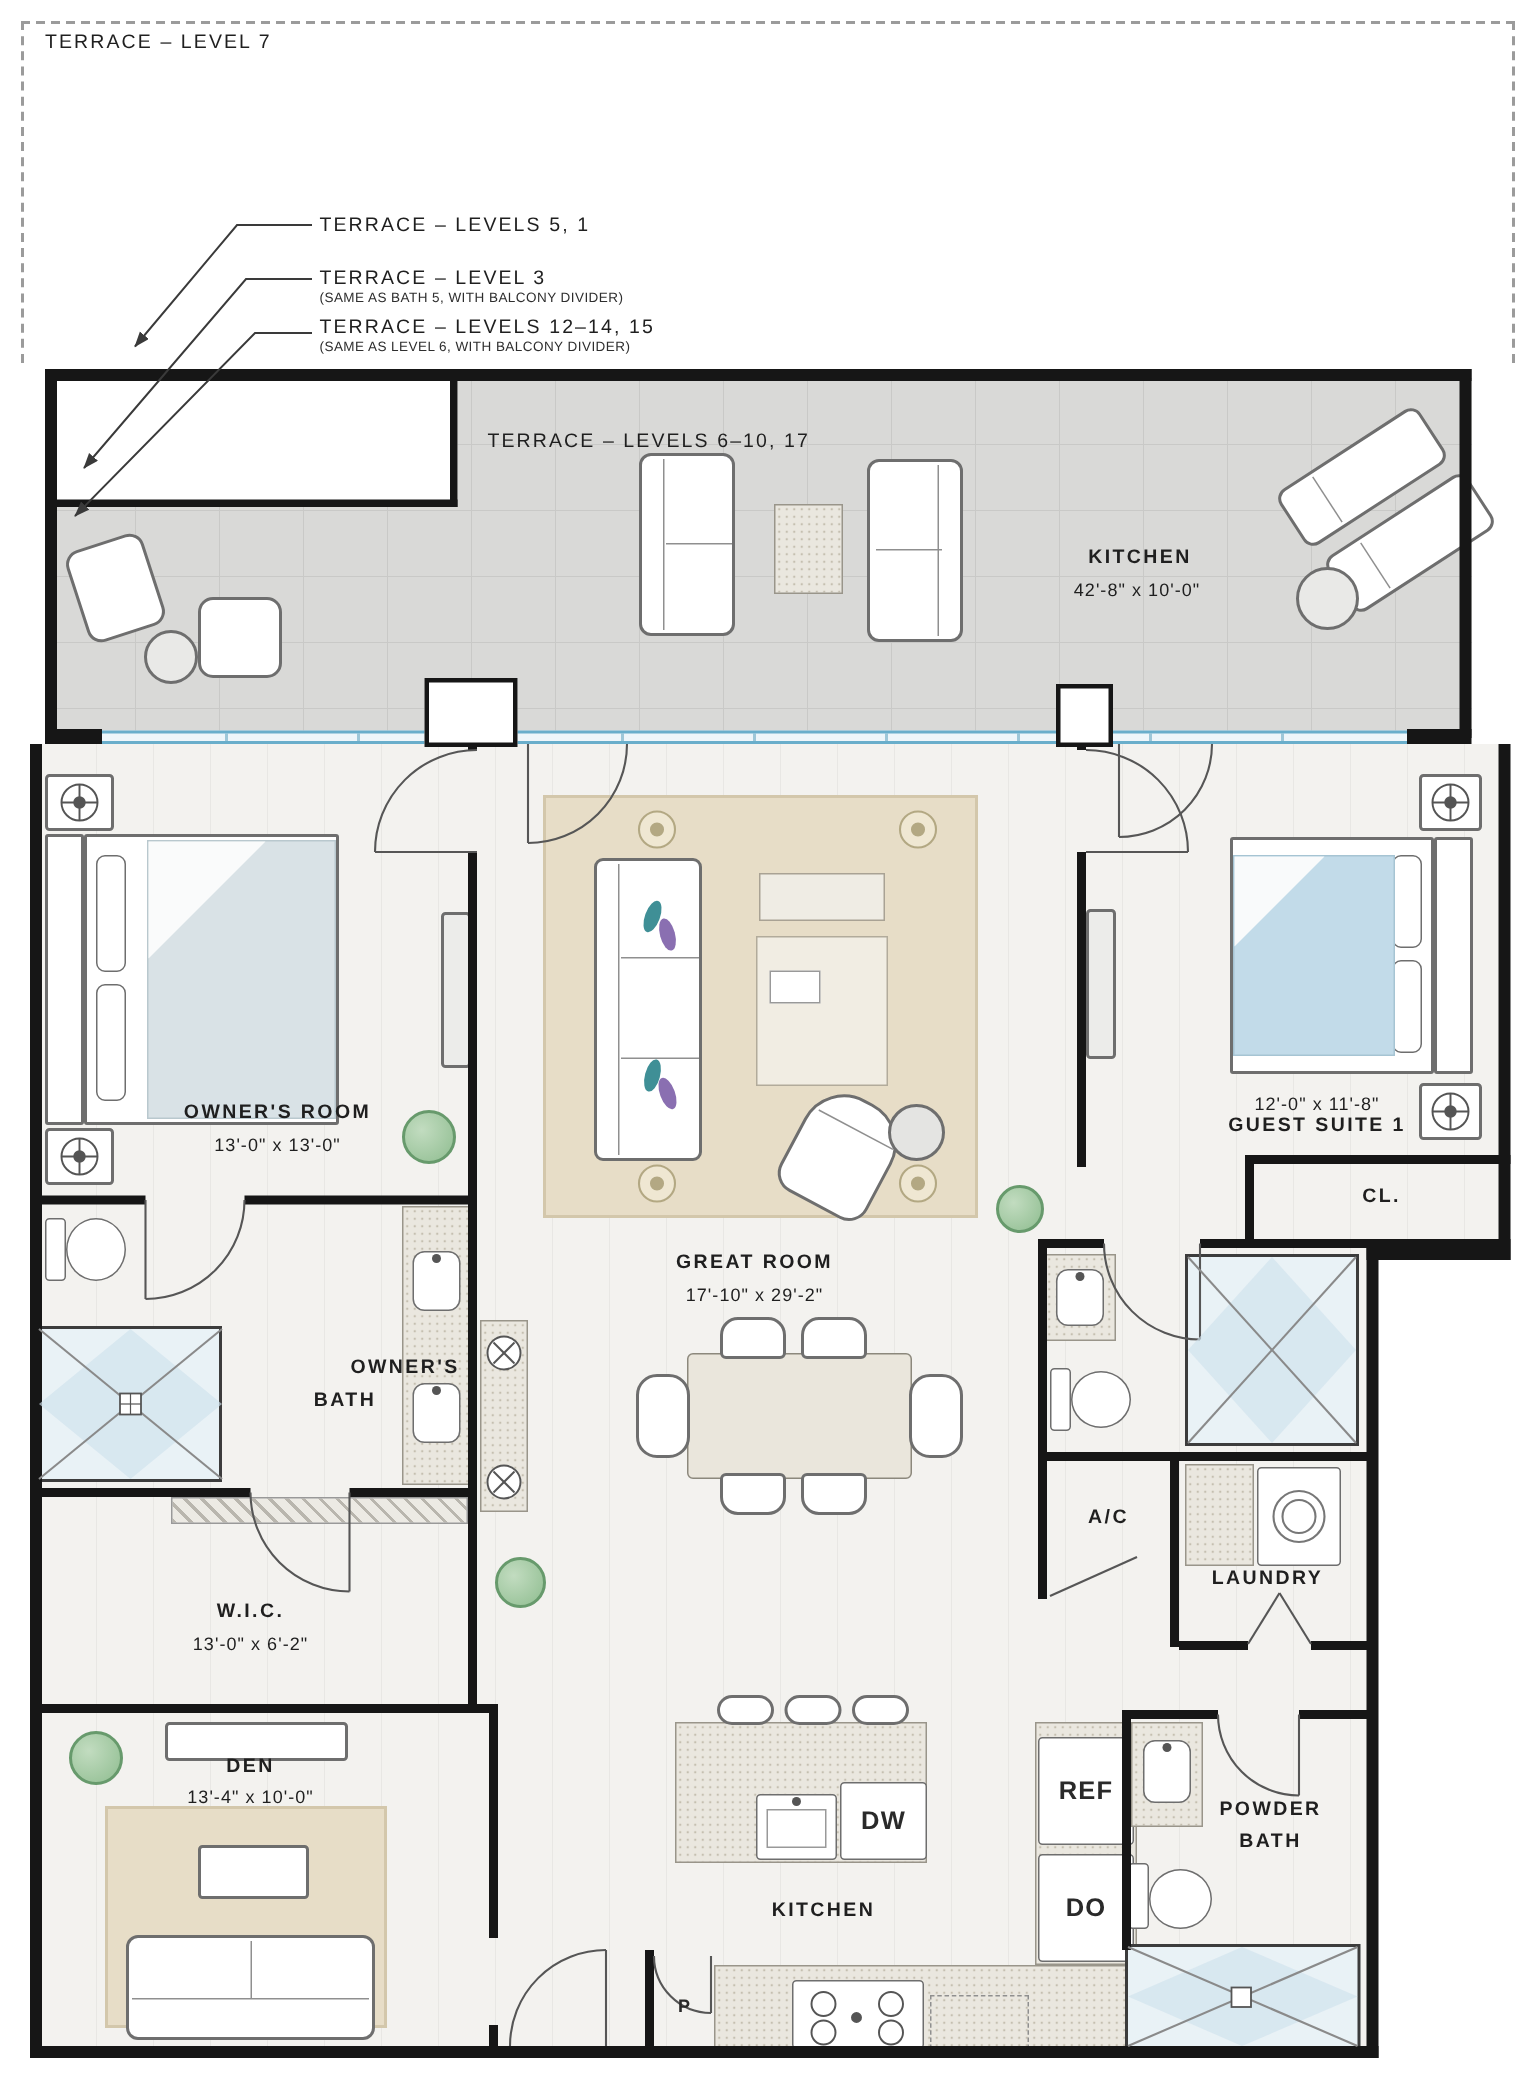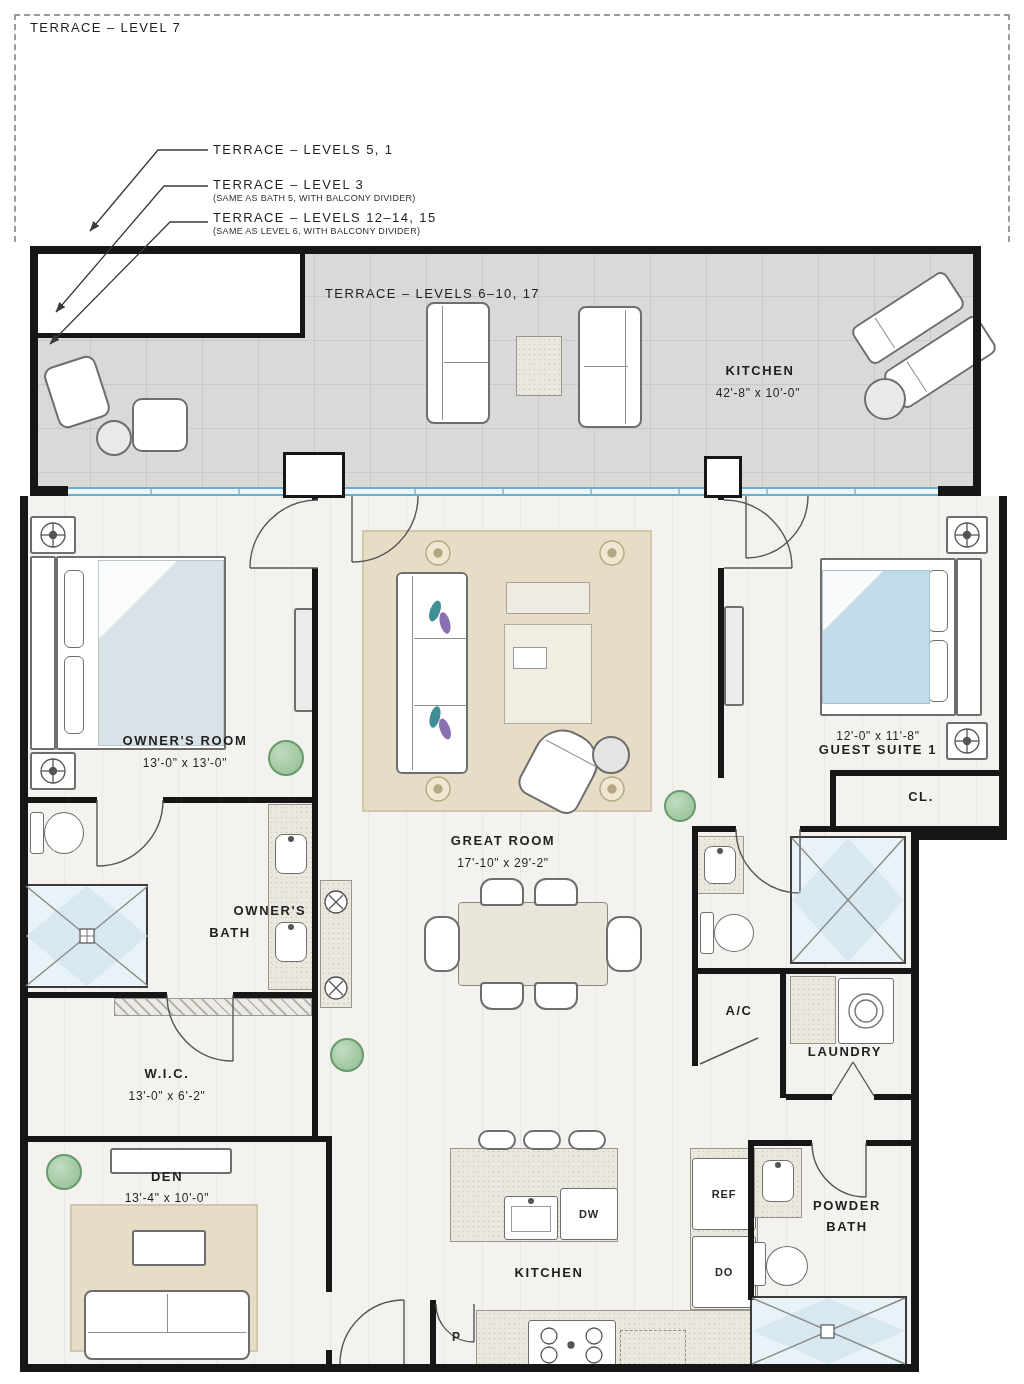--- a/index.html
+++ b/index.html
@@ -30,21 +30,21 @@
   .winband { position:absolute; z-index:25; background:#eef6fa;
              border-top:2px solid #69aecb; border-bottom:2px solid #69aecb;
              background-image:repeating-linear-gradient(90deg,#9ec7d8 0 2px, transparent 2px 88px); }
   .overlay { position:absolute; inset:0; z-index:50; pointer-events:none; }
   .label { position:absolute; z-index:60; color:#1f1f1f; white-space:nowrap; }
   .cx { transform:translateX(-50%); }
   .anno { font-size:13px; letter-spacing:1.4px; font-weight:500; }
   .anno-sub { font-size:9px; letter-spacing:0.3px; color:#2e2e2e; }
   .room-name { font-size:13px; letter-spacing:1.6px; font-weight:600; }
   .room-dims { font-size:12px; letter-spacing:0.7px; font-weight:400; }
-  .appl-label { font-size:11px; letter-spacing:0.8px; font-weight:600; color:#2a2a2a; }
+  .appl-label { font-size:17px; letter-spacing:0.8px; font-weight:600; color:#2a2a2a; }
   .dashed-outline { position:absolute; z-index:5; border:2px dashed #9b9b9b; border-bottom:none; }
   .hatch { position:absolute; z-index:20; border:1px solid #999;
            background:repeating-linear-gradient(45deg,#b9b6ae 0 2px,#eceae4 2px 8px); }
   .fold { position:absolute; width:0; height:0; z-index:21;
           border-top:78px solid rgba(252,252,252,.95); border-right:78px solid transparent; top:0; left:0; }
   .flexc { display:flex; align-items:center; justify-content:center; }
 </style>
 </head>
 <body>
 

